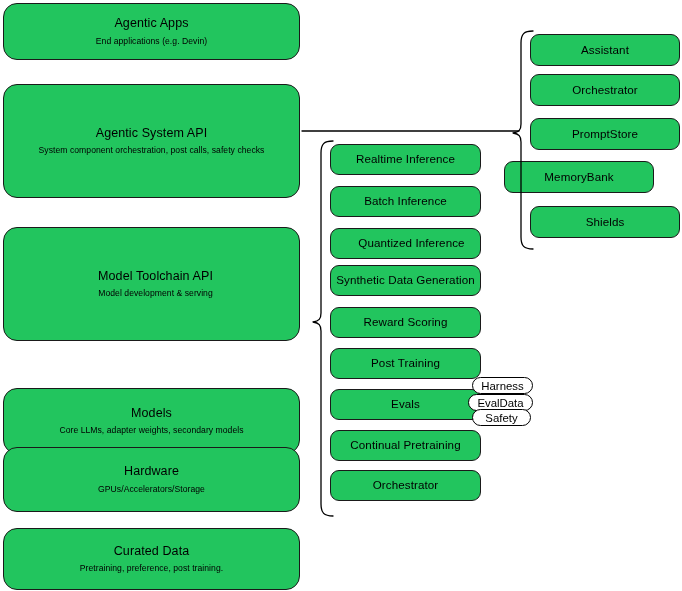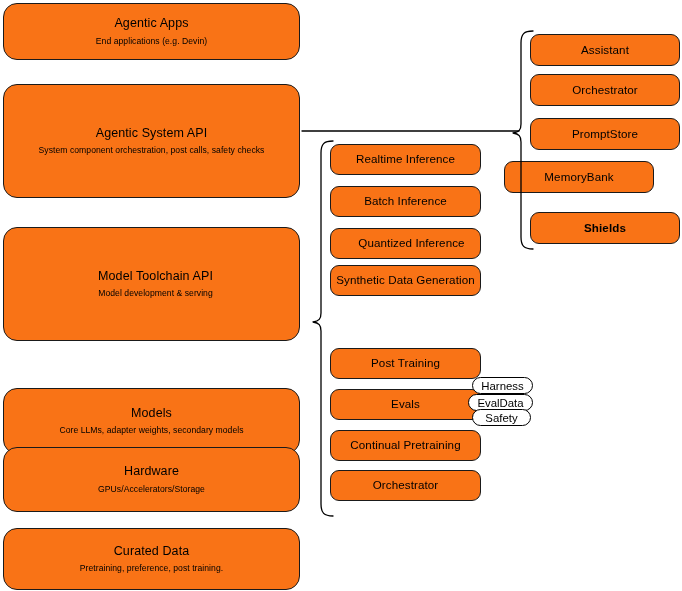--- a/index.html
+++ b/index.html
@@ -16,21 +16,21 @@
     position: relative;
     width: 682px;
     height: 591px;
     background: #ffffff;
     overflow: hidden;
   }
   
   .node {
     position: absolute;
     box-sizing: border-box;
-    background: #f97316;
+    background: #22c55e;
     border: 1.3px solid #1a1a1a;
     border-radius: 12px;
     display: flex;
     flex-direction: column;
     align-items: center;
     justify-content: center;
     text-align: left;
     line-height: 1.25;
   }
   .node .title {
@@ -148,20 +148,23 @@
   </div>
   <div class="node leaf-node" style="left:330px; top:186px; width:151px; height:31px;">
     <div class="title">Batch Inference</div>
   </div>
   <div class="node leaf-node" style="left:330px; top:228px; width:151px; height:31px;padding-left:12px;">
     <div class="title">Quantized Inference</div>
   </div>
   <div class="node leaf-node" style="left:330px; top:265px; width:151px; height:31px;">
     <div class="title">Synthetic Data Generation</div>
   </div>
+  <div class="node leaf-node" style="left:330px; top:307px; width:151px; height:31px;">
+    <div class="title">Reward Scoring</div>
+  </div>
   <div class="node leaf-node" style="left:330px; top:348px; width:151px; height:31px;">
     <div class="title">Post Training</div>
   </div>
   <div class="node leaf-node" style="left:330px; top:389px; width:151px; height:31px;">
     <div class="title">Evals</div>
   </div>
   <div class="node leaf-node" style="left:330px; top:430px; width:151px; height:31px;">
     <div class="title">Continual Pretraining</div>
   </div>
   <div class="node leaf-node" style="left:330px; top:470px; width:151px; height:31px;">
@@ -183,17 +186,17 @@
   </div>
   <div class="node leaf-node" style="left:530px; top:74px; width:150px; height:32px;">
     <div class="title">Orchestrator</div>
   </div>
   <div class="node leaf-node" style="left:530px; top:118px; width:150px; height:32px;">
     <div class="title">PromptStore</div>
   </div>
   <div class="node leaf-node" style="left:504px; top:161px; width:150px; height:32px;">
     <div class="title">MemoryBank</div>
   </div>
-  <div class="node leaf-node" style="left:530px; top:212px; width:150px; height:32px;font-weight:bold;">
+  <div class="node leaf-node" style="left:530px; top:206px; width:150px; height:32px;">
     <div class="title">Shields</div>
   </div>
 
 </div>
 
 </body></html>

